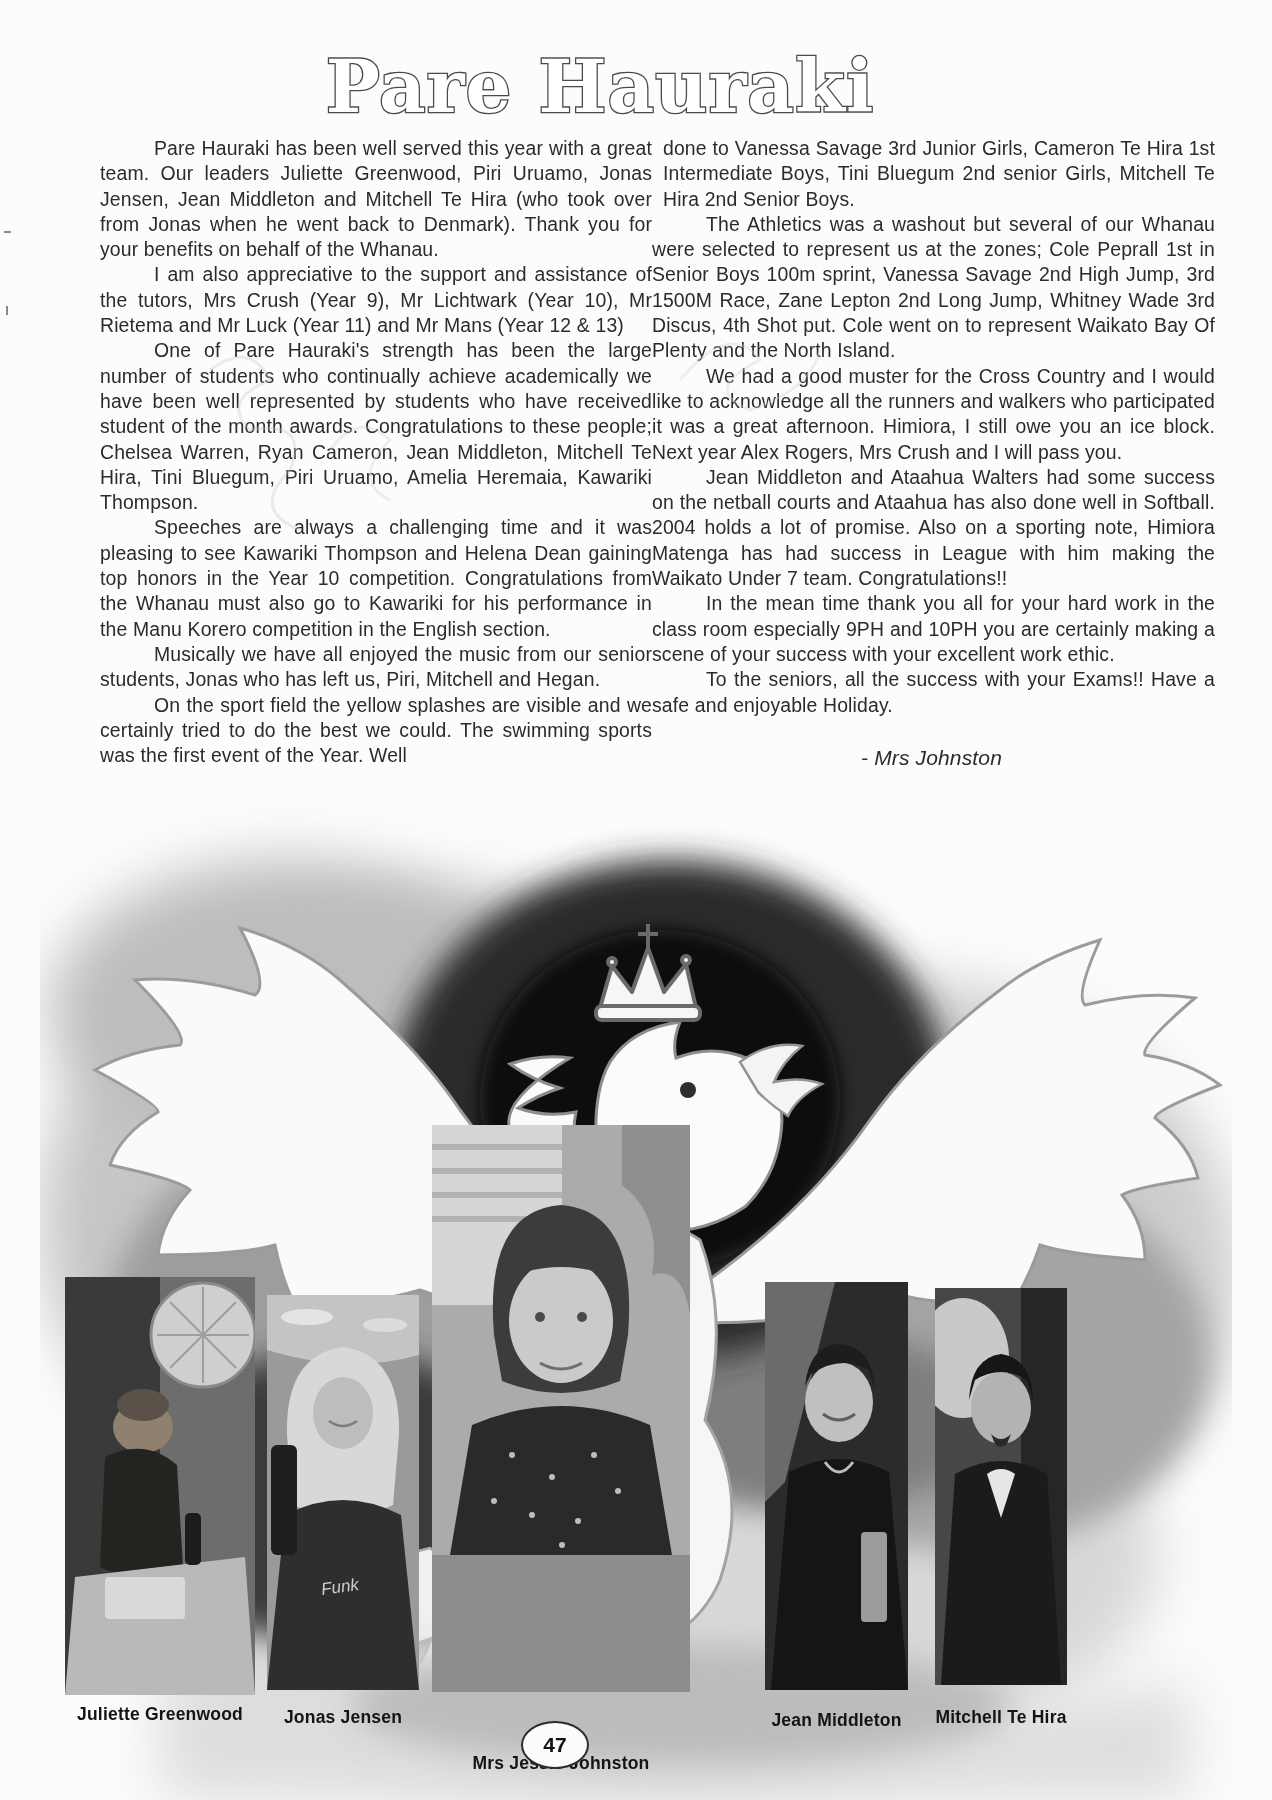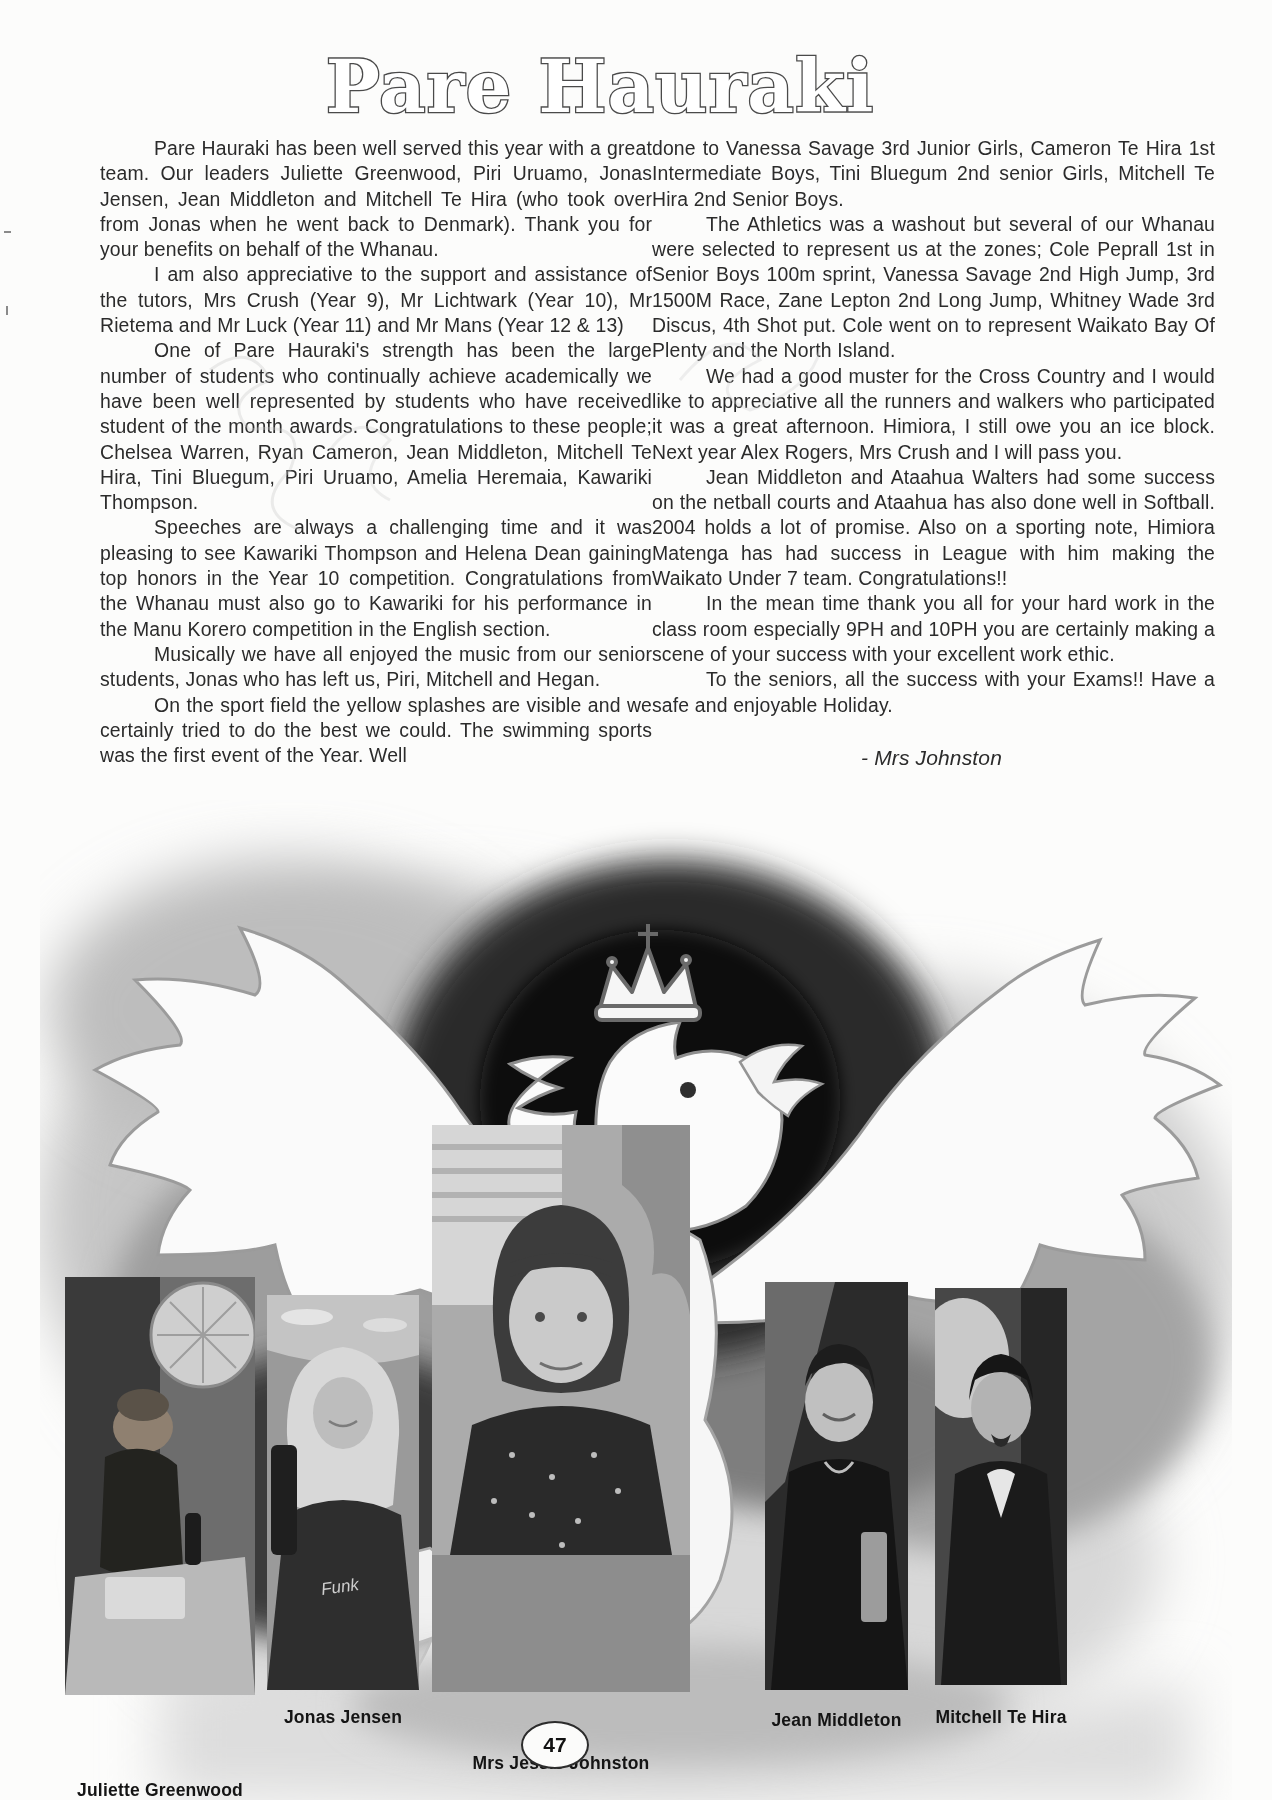--- a/index.html
+++ b/index.html
@@ -13,21 +13,21 @@
   #title-wrap{position:absolute;left:320px;top:38px;width:560px;height:96px;}
   #title-wrap svg{display:block;width:100%;height:100%;}
   
   .col{
     position:absolute;top:136px;text-align:justify;
     font-size:19.4px;line-height:25.3px;letter-spacing:.15px;color:#2b2b2b;
   }
   #col-left{left:68px;width:552px;margin-left:32px;}
   #col-right{left:652px;width:563px;}
   .col p{margin:0;text-indent:54px;}
-  .col p.noindent{text-indent:0;}
+  .col p.noindent{text-indent:0;margin-left:11px;}
   .signature{
     text-align:center;font-style:italic;margin-top:27px;padding-right:4px;
     font-size:21px;
   }
   
   .edge-mark{position:absolute;background:#8a8a8a;}
   #mark1{left:4px;top:231px;width:7px;height:2px;}
   #mark2{left:6px;top:306px;width:2px;height:9px;}
   
   #artwork{position:absolute;left:40px;top:800px;width:1192px;height:1000px;}
@@ -38,21 +38,21 @@
   #photo-1{left:65px; top:1277px;width:190px;height:418px;}
   #photo-2{left:267px;top:1295px;width:152px;height:395px;}
   #photo-3{left:432px;top:1125px;width:258px;height:567px;}
   #photo-4{left:765px;top:1282px;width:143px;height:408px;}
   #photo-5{left:935px;top:1288px;width:132px;height:397px;}
   
   .caption{
     position:absolute;font-weight:bold;font-size:17.5px;color:#141414;
     text-align:center;letter-spacing:.2px;
   }
-  #cap-1{left:58px; top:1780px;width:204px;}
+  #cap-1{left:58px; top:1704px;width:204px;}
   #cap-2{left:260px;top:1707px;width:166px;}
   #cap-3{left:430px;top:1753px;width:262px;}
   #cap-4{left:758px;top:1710px;width:157px;}
   #cap-5{left:928px;top:1707px;width:146px;}
   
   #pageno{
     position:absolute;left:521px;top:1721px;width:64px;height:44px;
     border:2.5px solid #2c2c2c;border-radius:50%;background:#fbfbfa;
     display:flex;align-items:center;justify-content:center;
     font-weight:bold;font-size:21px;color:#111;text-align:center;
@@ -77,21 +77,21 @@
   <p>I am also appreciative to the support and assistance of the tutors, Mrs Crush (Year 9), Mr Lichtwark (Year 10), Mr Rietema and Mr Luck (Year 11) and Mr Mans (Year 12 &amp; 13)</p>
   <p>One of Pare Hauraki's strength has been the large number of students who continually achieve academically we have been well represented by students who have received student of the month awards.  Congratulations to these people; Chelsea Warren, Ryan Cameron, Jean Middleton, Mitchell Te Hira, Tini Bluegum, Piri Uruamo, Amelia Heremaia, Kawariki Thompson.</p>
   <p>Speeches are always a challenging time and it was pleasing to see Kawariki Thompson and Helena Dean gaining top honors in the Year 10 competition.  Congratulations from the Whanau must also go to Kawariki for his performance in the Manu Korero competition in the English section.</p>
   <p>Musically we have all enjoyed the music from our senior students, Jonas who has left us, Piri, Mitchell and Hegan.</p>
   <p>On the sport field the yellow splashes are visible and we certainly tried to do the best we could.  The swimming sports was the first event of the Year.  Well</p>
 </div>
 
 <div id="col-right" class="col">
   <p class="noindent">done to Vanessa Savage 3rd Junior Girls, Cameron Te Hira 1st Intermediate Boys, Tini Bluegum 2nd senior Girls, Mitchell Te Hira 2nd Senior Boys.</p>
   <p>The Athletics was a washout but several of our Whanau were selected to represent us at the zones; Cole Peprall 1st in Senior Boys 100m sprint, Vanessa Savage 2nd High Jump, 3rd 1500M Race, Zane Lepton 2nd Long Jump, Whitney Wade 3rd Discus, 4th Shot put.  Cole went on to represent Waikato Bay Of Plenty and the North Island.</p>
-  <p>We had a good muster for the Cross Country and I would like to appreciative all the runners and walkers who participated it was a great afternoon.  Himiora, I still owe you an ice block.  Next year Alex Rogers, Mrs Crush and I will pass you.</p>
+  <p>We had a good muster for the Cross Country and I would like to acknowledge all the runners and walkers who participated it was a great afternoon.  Himiora, I still owe you an ice block.  Next year Alex Rogers, Mrs Crush and I will pass you.</p>
   <p>Jean Middleton and Ataahua Walters had some success on the netball courts and Ataahua has also done well in Softball.  2004 holds a lot of promise. Also on a sporting note, Himiora Matenga has had success in League with him making the Waikato Under 7 team.  Congratulations!!</p>
   <p>In the mean time thank you all for your hard work in the class room especially 9PH and 10PH you are certainly making a scene of your success with your excellent work ethic.</p>
   <p>To the seniors, all the success with your Exams!! Have a safe and enjoyable Holiday.</p>
   <div class="signature">- Mrs Johnston</div>
 </div>
 
 <svg class="scribble" style="left:180px;top:330px;width:260px;height:220px;" viewBox="0 0 260 220">
   <path d="M30,40 q40,-30 60,10 q-50,20 -20,50 q60,-10 40,40 q-40,40 10,60" fill="none" stroke="#c9c9c9" stroke-width="3"></path>
   <path d="M150,120 q30,-40 60,-10 q-40,40 0,60" fill="none" stroke="#d2d2d2" stroke-width="3"></path>
 </svg>

